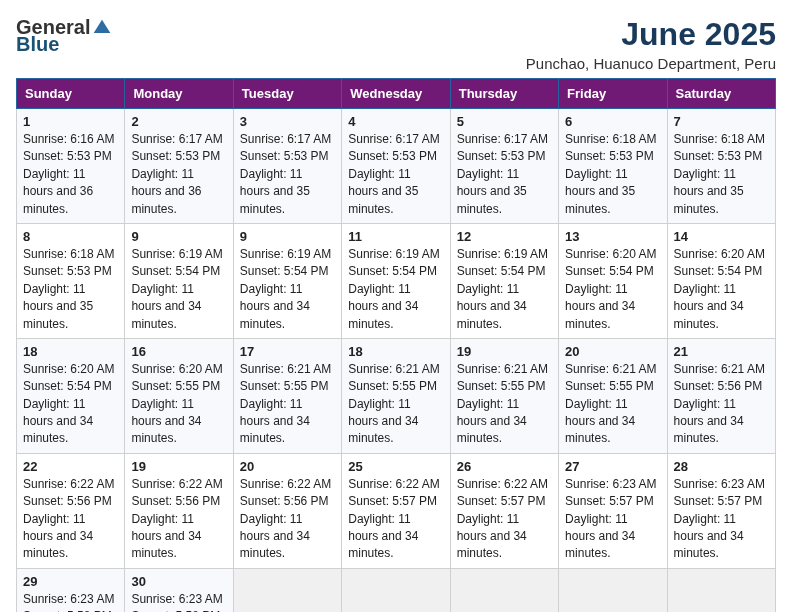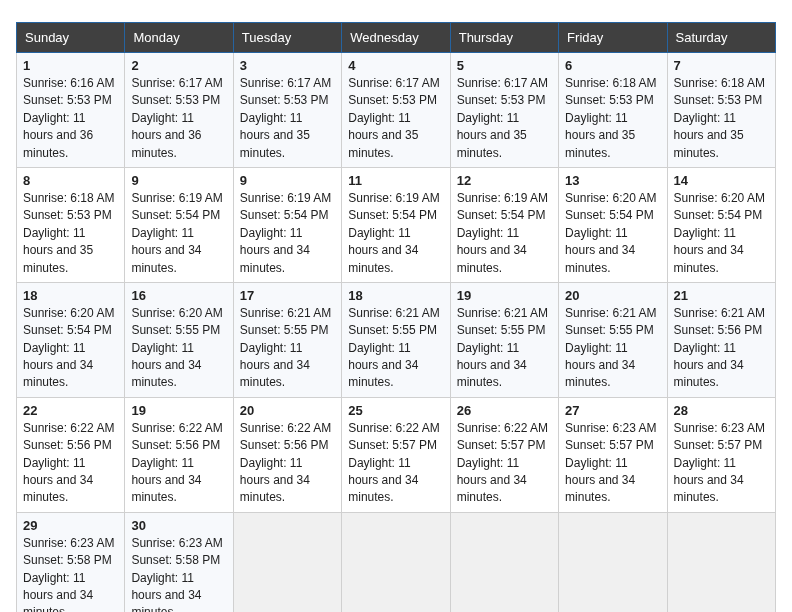--- a/index.html
+++ b/index.html
@@ -53,26 +53,26 @@
       font-size: 15px;
       color: #333;
       margin-top: 2px;
     }
     .calendar {
       width: 100%;
       border-collapse: collapse;
       border: 1px solid #ccc;
     }
     .calendar th {
-      background-color: #404040;
+      background-color: #701a75;
       color: #fff;
       text-align: left;
       padding: 7px 8px;
       font-size: 13px;
-      font-weight: normal;
+      font-weight: bold;
       border: 1px solid #2563a0;
     }
     .calendar td {
       vertical-align: top;
       padding: 5px 6px;
       border: 1px solid #d0d0d0;
       font-size: 10.5px;
       color: #222;
       width: 14.28%;
       background: #fff;
@@ -100,20 +100,33 @@
     }
     .last-row td {
       height: 70px;
       margin-top: 11px;
     }
   </style>
 </head>
 <body>
 
 <div class="header-area">
+  <div class="logo">
+    <div class="logo-text">
+      <span class="logo-general">General</span>
+      <svg class="logo-icon" viewBox="0 0 24 24" xmlns="http://www.w3.org/2000/svg">
+        <polygon points="12,2 22,18 2,18" fill="#2e6da4"></polygon>
+      </svg>
+    </div>
+    <span class="logo-blue" style="margin-top:-6px;">Blue</span>
+  </div>
+  <div class="title-area">
+    <div class="month-title">June 2025</div>
+    <div class="location-title">Punchao, Huanuco Department, Peru</div>
+  </div>
 </div>
 
 <table class="calendar">
   <thead>
     <tr>
 
     <th>Sunday</th>
         <th>Monday</th>
         <th>Tuesday</th>
         <th>Wednesday</th>

